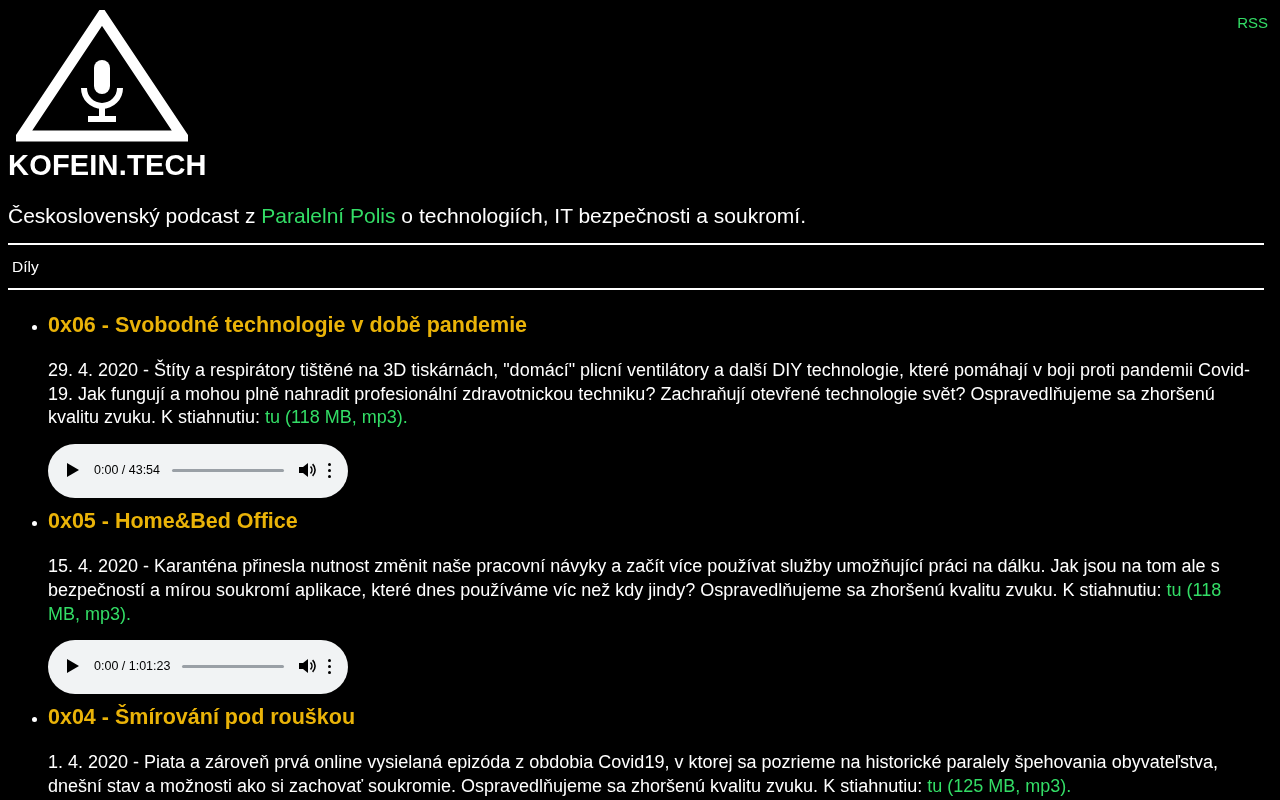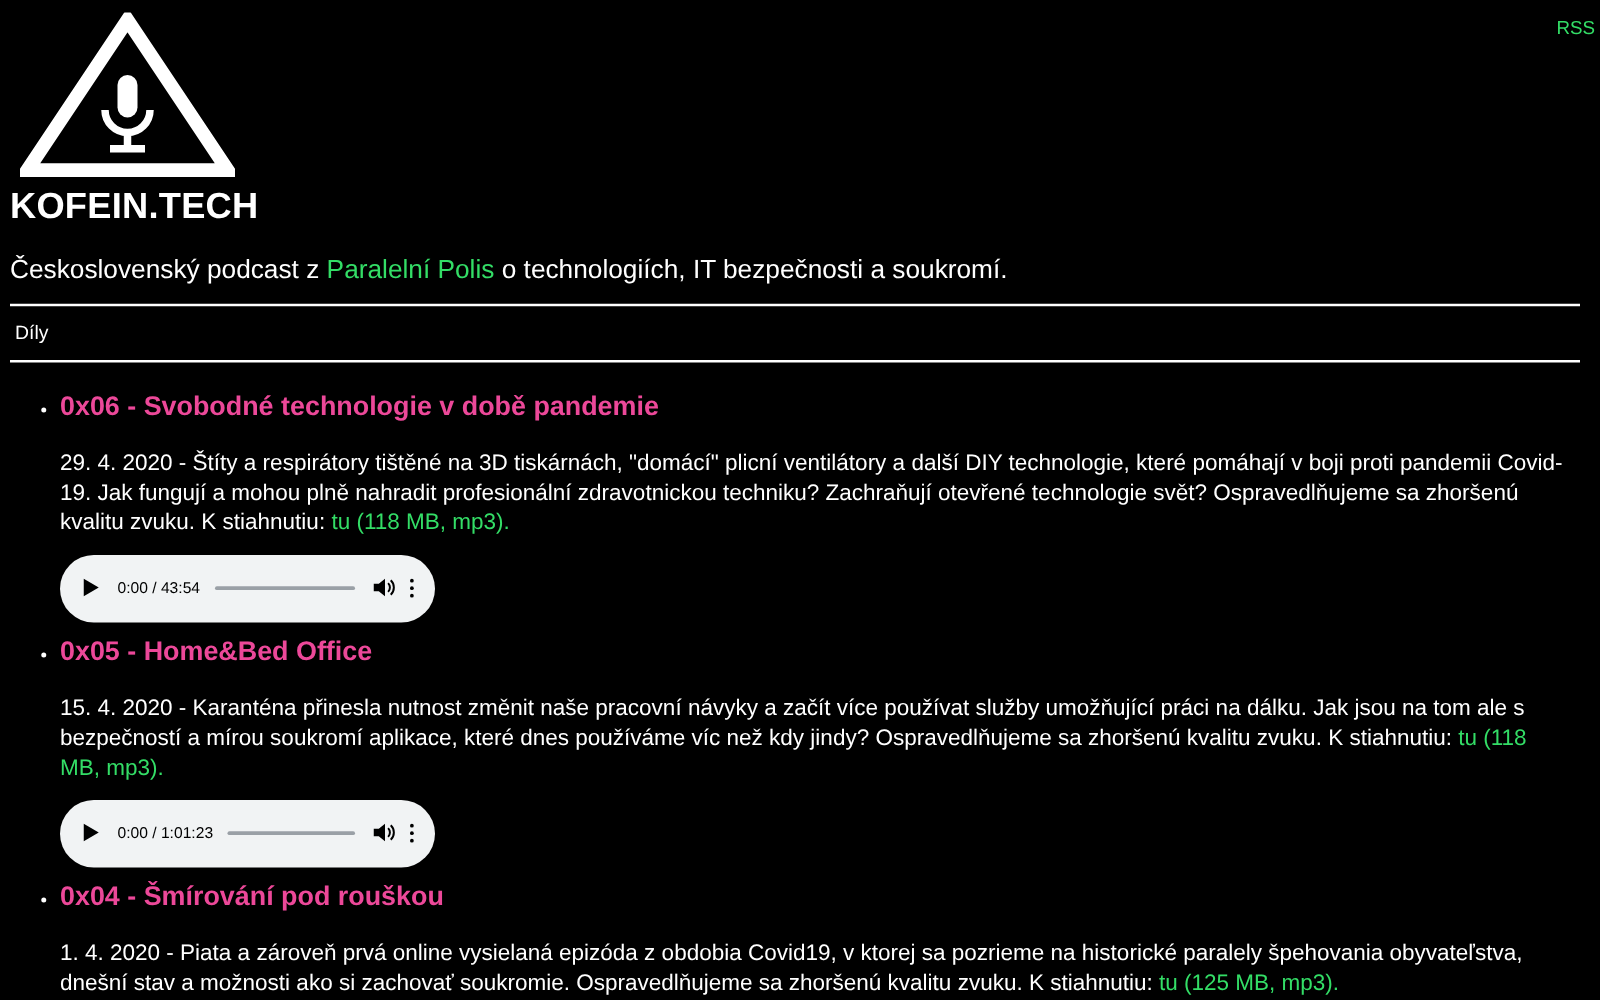--- a/index.html
+++ b/index.html
@@ -13,21 +13,21 @@
   }
   body { position: relative; }
 
   a { color: #33dd66; text-decoration: none; }
 
   .page { padding: 8px 16px 0 8px; }
 
   
   .rss-wrap {
     position: absolute;
-    top: 14px; right: 4px;
+    top: 14px; right: 12px;
     font-size: 15px;
   }
   .rss-link { color: #33dd66; }
 
   .logo-block {
     padding-left: 8px;
     padding-top: 2px;
   }
   .logo-svg { display: block; }
 
@@ -73,21 +73,21 @@
   ul.episodes > li {
     margin-bottom: 10px;
   }
   ul.episodes > li::marker { color: #ffffff; font-size: 15px; }
 
   .ep-title {
     font-size: 21.5px;
     font-weight: bold;
     margin: 0 0 0 0;
     line-height: 1.3;
-    color: #ec4899;
+    color: #eab308;
   }
 
   .ep-desc {
     font-size: 18px;
     line-height: 1.32;
     margin: 19px 0 0 0;
     max-width: 1208px;
     color: #ffffff;
   }
 

